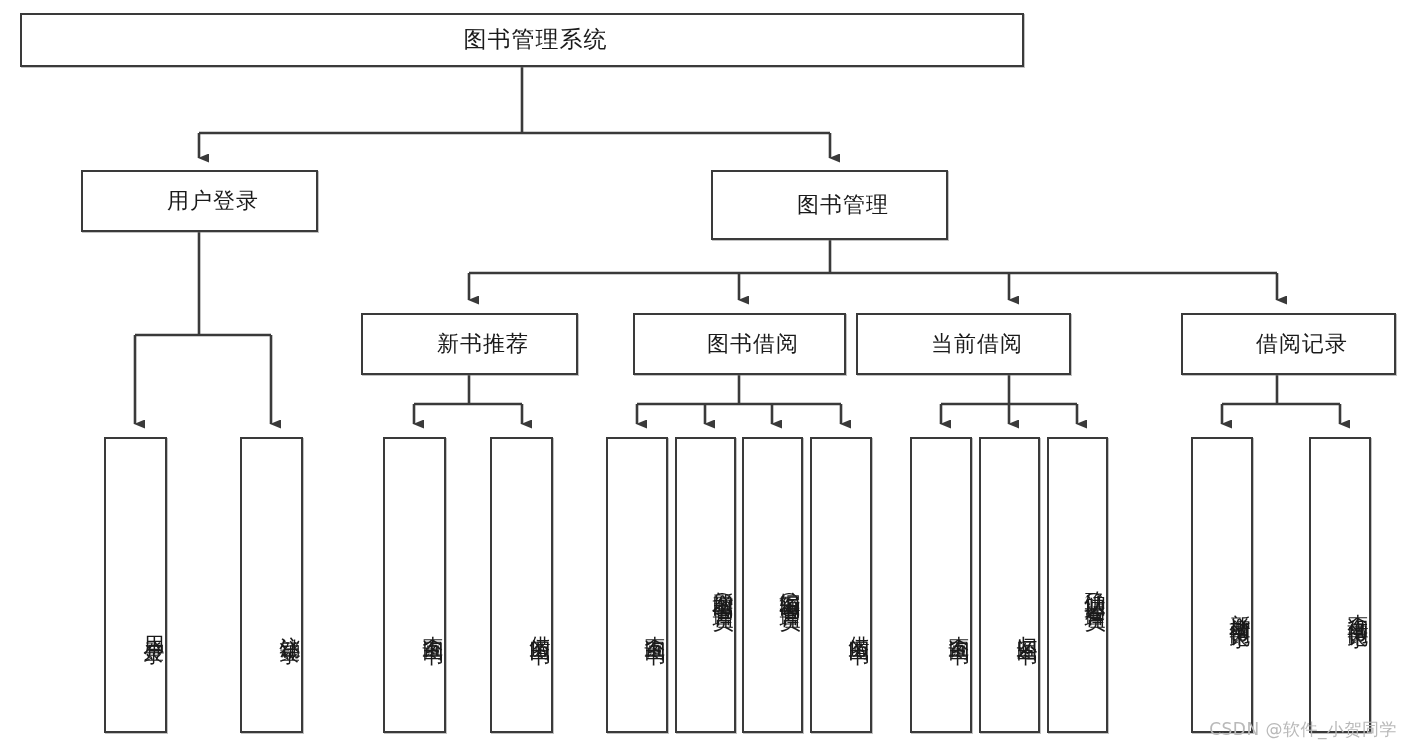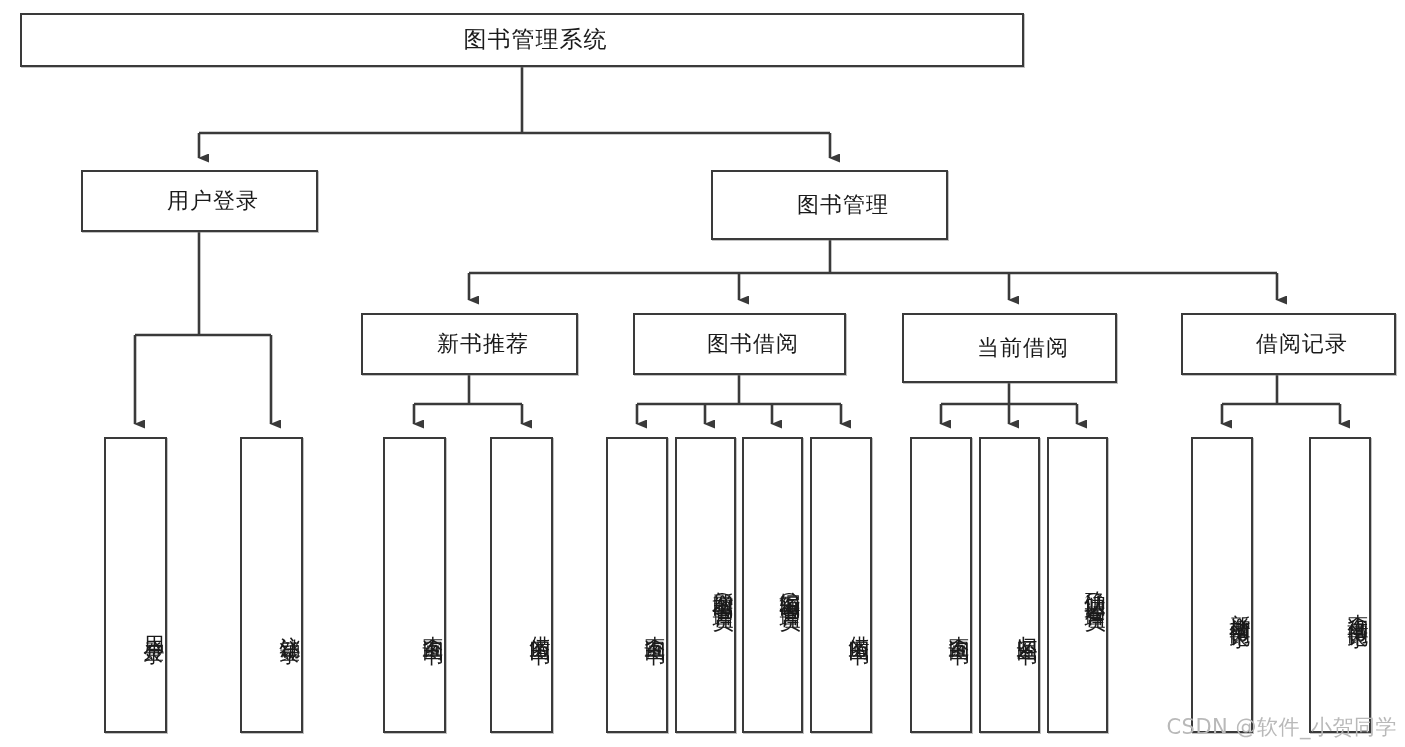--- a/index.html
+++ b/index.html
@@ -56,21 +56,21 @@
     line-height: 1.05;
   }
   .node.vert.tall-text {
     align-items: flex-start;
     padding-top: 4px;
   }
   .watermark {
     position: absolute;
     right: 8px;
     bottom: 6px;
-    font-size: 21px;
+    font-size: 17px;
     color: #b9b9b9;
     letter-spacing: 0.5px;
     white-space: nowrap;
   }
 </style>
 </head>
 <body>
 
 <div id="canvas-wrap">
 
@@ -124,21 +124,21 @@
     </g>
   </svg>
 
   <div class="node horiz root" style="left:20px; top:13px; width:1004px; height:54px;">图书管理系统</div>
 
   <div class="node horiz" style="left:81px; top:170px; width:237px; height:62px;">用户登录</div>
   <div class="node horiz" style="left:711px; top:170px; width:237px; height:70px;">图书管理</div>
 
   <div class="node horiz" style="left:633px; top:313px; width:213px; height:62px;">图书借阅</div>
   <div class="node horiz" style="left:361px; top:313px; width:217px; height:62px;">新书推荐</div>
-  <div class="node horiz" style="left:902px; top:313px; width:215px; height:70px;">当前借阅</div>
+  <div class="node horiz" style="left:856px; top:313px; width:215px; height:62px;">当前借阅</div>
   <div class="node horiz" style="left:1181px; top:313px; width:215px; height:62px;">借阅记录</div>
 
   <div class="node vert" style="left:104px; top:437px; width:63px; height:296px; padding-top:80px;">用户登录</div>
   <div class="node vert" style="left:240px; top:437px; width:63px; height:296px; padding-top:80px;">注销登录</div>
 
   <div class="node vert" style="left:383px; top:437px; width:63px; height:296px; padding-top:80px;">查询图书</div>
   <div class="node vert" style="left:490px; top:437px; width:63px; height:296px; padding-top:80px;">借阅图书</div>
 
   <div class="node vert" style="left:606px; top:437px; width:62px; height:296px; padding-top:80px;">查询图书</div>
   <div class="node vert tall-text" style="left:675px; top:437px; width:61px; height:296px;">新增图书（管理员）</div>

